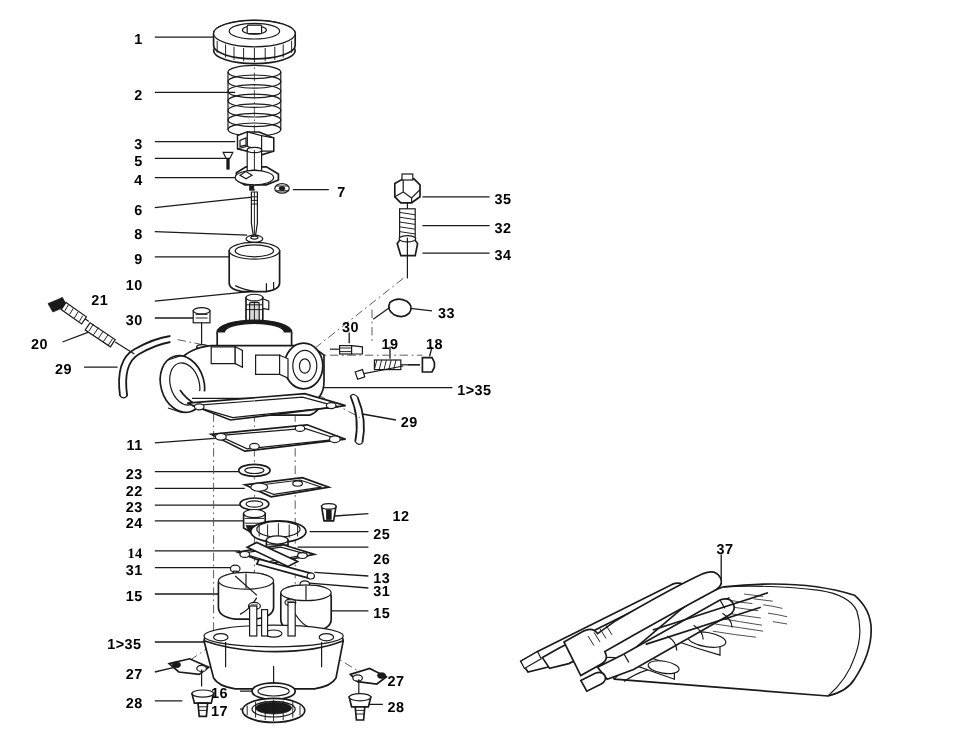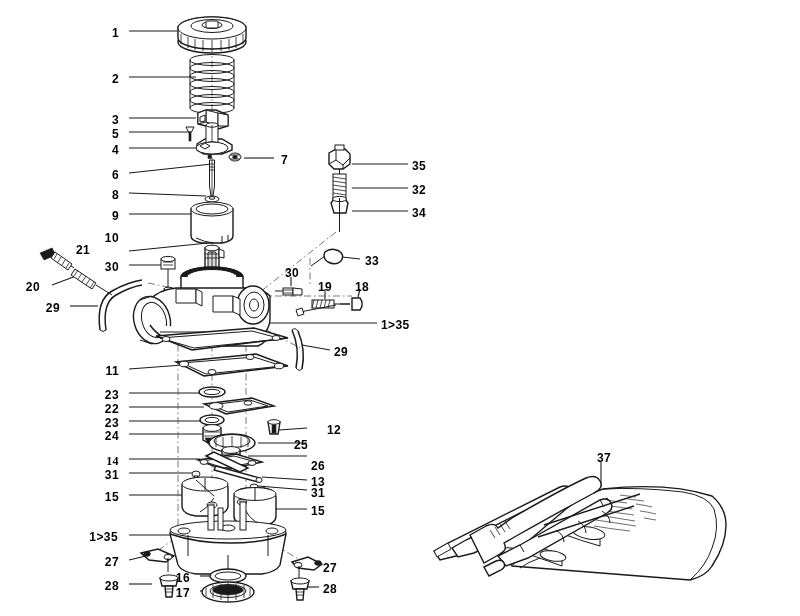--- a/index.html
+++ b/index.html
@@ -602,21 +602,21 @@
       <div class="callout l" style="left: 318px; top: 281px;">19</div>
       <div class="callout l" style="left: 355px; top: 281px; text-align: right;">18</div>
       <div class="callout l" style="left: 381px; top: 319px;">1&gt;35</div>
       <div class="callout l" style="left: 334px; top: 346px;">29</div>
       <div class="callout r" style="right: 681px; top: 365px; text-align: center;">11</div>
       <div class="callout r" style="right: 681px; top: 389px;">23</div>
       <div class="callout r" style="right: 681px; top: 403px;">22</div>
       <div class="callout r" style="right: 681px; top: 417px;">23</div>
       <div class="callout r" style="right: 681px; top: 430px;">24</div>
       <div class="callout l" style="left: 311px; top: 424px; margin-left: 16px;">12</div>
-      <div class="callout l" style="left: 294px; top: 439px;">25</div>
+      <div class="callout l" style="left: 311px; top: 439px;">25</div>
       <div class="callout l" style="left: 311px; top: 460px; text-align: center;">26</div>
       <div class="callout r" style="right: 681px; top: 455px; font-family: Liberation Serif, serif;">14</div>
       <div class="callout r" style="right: 681px; top: 469px;">31</div>
       <div class="callout l" style="left: 311px; top: 476px;">13</div>
       <div class="callout l" style="left: 311px; top: 487px;">31</div>
       <div class="callout r" style="right: 681px; top: 491px;">15</div>
       <div class="callout l" style="left: 311px; top: 505px;">15</div>
       <div class="callout r" style="right: 682px; top: 531px;">1&gt;35</div>
       <div class="callout r" style="right: 681px; top: 556px;">27</div>
       <div class="callout l" style="left: 323px; top: 562px;">27</div>

